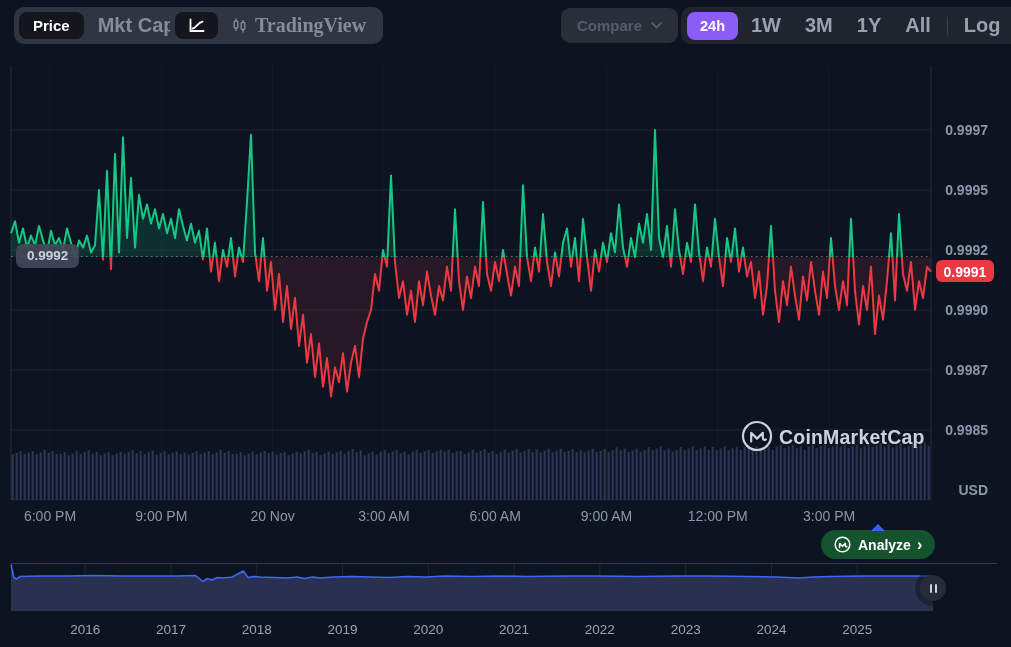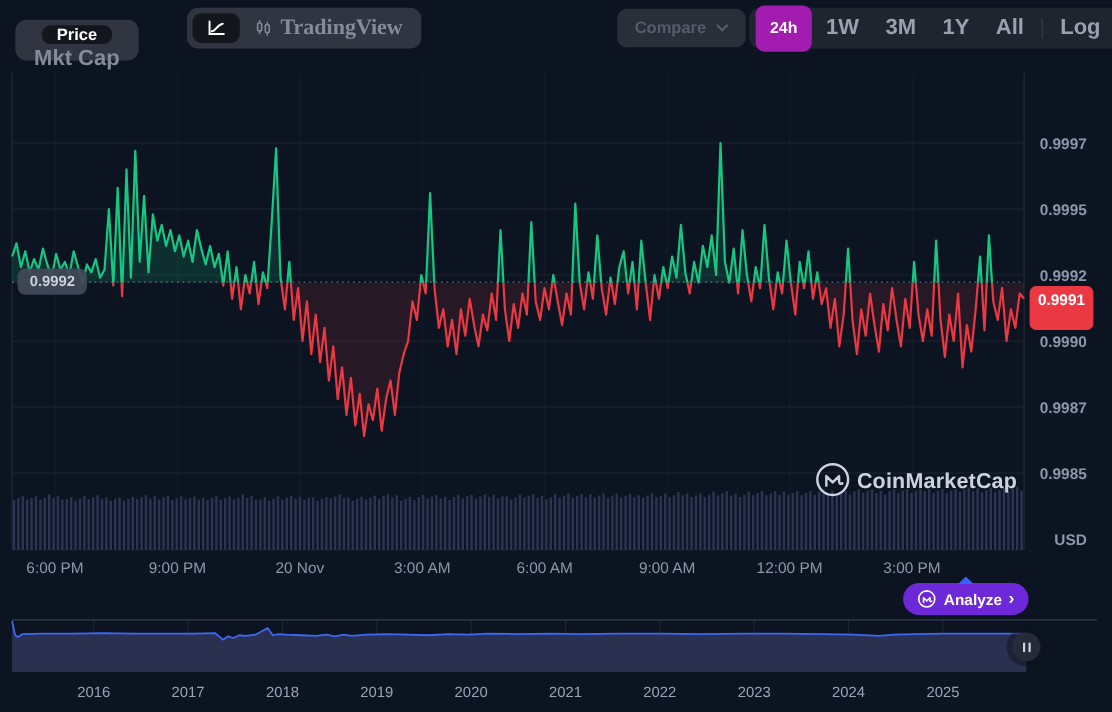--- a/index.html
+++ b/index.html
@@ -9,29 +9,29 @@
   .pill-group{position:absolute;display:inline-flex;align-items:center;background:#303541;
               border-radius:10px;padding:5px;height:37px;box-sizing:border-box;gap:2px;}
   .chip{display:inline-flex;align-items:center;justify-content:center;background:#14161e;
         border-radius:8px;padding:0 14px;height:27px;color:#ffffff;font-size:15px;font-weight:700;}
   .ghost-label{color:#848c9b;font-size:20px;font-weight:600;padding:0 12px;cursor:pointer;}
   #compare-btn{position:absolute;left:561px;top:8px;height:35px;display:inline-flex;align-items:center;
                gap:9px;background:#2a2e39;border-radius:9px;padding:0 16px;color:#555c6d;
                font-size:15px;font-weight:600;box-sizing:border-box;justify-content:space-between;}
   #range-group{position:absolute;left:681px;top:7px;height:37px;display:inline-flex;align-items:center;
                background:#20242f;border-radius:10px;padding:4px 6px;box-sizing:border-box;gap:2px;}
-  #range-group .chip{padding:0 13px;height:42px;font-size:14.5px;background:#a21caf;}
+  #range-group .chip{padding:0 13px;height:28px;font-size:14.5px;background:#8b5cf6;}
   #range-group .range-label{color:#99a1b1;font-size:20px;font-weight:700;padding:0 11px;cursor:pointer;}
   #range-group .divider{width:1px;height:18px;background:#3a3f4b;margin:0 3px;}
   #baseline-pill{position:absolute;left:16px;top:244px;height:24px;line-height:24px;padding:0 11px;
                  background:rgba(66,72,87,.93);border-radius:7px;color:#cbd1dd;font-size:13.5px;font-weight:600;}
-  #price-badge{position:absolute;left:936px;top:260px;width:58px;height:40px;line-height:25px;
+  #price-badge{position:absolute;left:936px;top:260px;width:58px;height:22px;line-height:25px;
                text-align:center;background:#ea3943;border-radius:6px;color:#fff;font-size:14px;font-weight:700;}
   #analyze-btn{position:absolute;left:821px;top:530px;height:29px;display:inline-flex;align-items:center;
-               gap:7px;background:#6d28d9;border-radius:15px;padding:0 13px;color:#fff;font-size:14px;
+               gap:7px;background:#14532d;border-radius:15px;padding:0 13px;color:#fff;font-size:14px;
                font-weight:700;cursor:pointer;}
   #analyze-btn::before{content:"";position:absolute;top:-6px;left:50%;margin-left:-7px;
                border-left:7px solid transparent;border-right:7px solid transparent;
                border-bottom:7px solid #3861fb;}
   #analyze-chevron{font-size:16px;font-weight:700;margin-left:-1px;}
   #mini-handle{position:absolute;left:920px;top:575px;width:26px;height:26px;border-radius:50%;
                background:#262b39;display:flex;align-items:center;justify-content:center;gap:3px;
                box-shadow:0 0 0 5px rgba(10,15,26,.45);cursor:ew-resize;}
   #mini-handle span{display:block;width:2px;height:9px;background:#cdd2dd;border-radius:1px;}
 </style>
@@ -351,21 +351,21 @@
   <defs>
         <clipPath id="clip-up">
           <rect x="0" y="0" width="1011" height="257"></rect>
         </clipPath>
         <clipPath id="clip-dn">
           <rect x="0" y="257" width="1011" height="243"></rect>
         </clipPath>
       </defs>
     </svg>
 
-  <div class="pill-group" style="left:14px;top:18px;flex-direction:column;">
+  <div class="pill-group" style="left:14px;top:7px;">
     <div class="chip">Price</div>
     <div class="ghost-label">Mkt Cap</div>
   </div>
 
   <div class="pill-group" style="left:170px;top:7px;">
     <div class="chip" style="padding:0 13px;">
       <svg width="17" height="15" viewBox="0 0 17 15">
         <path d="M2.5,1.5 V13 H15.5" fill="none" stroke="#ffffff" stroke-width="1.8" stroke-linecap="round"></path>
         <path d="M4.5,10.5 C8,10.5 9.5,4.5 14.5,3.6" fill="none" stroke="#ffffff" stroke-width="1.8" stroke-linecap="round"></path>
       </svg>

